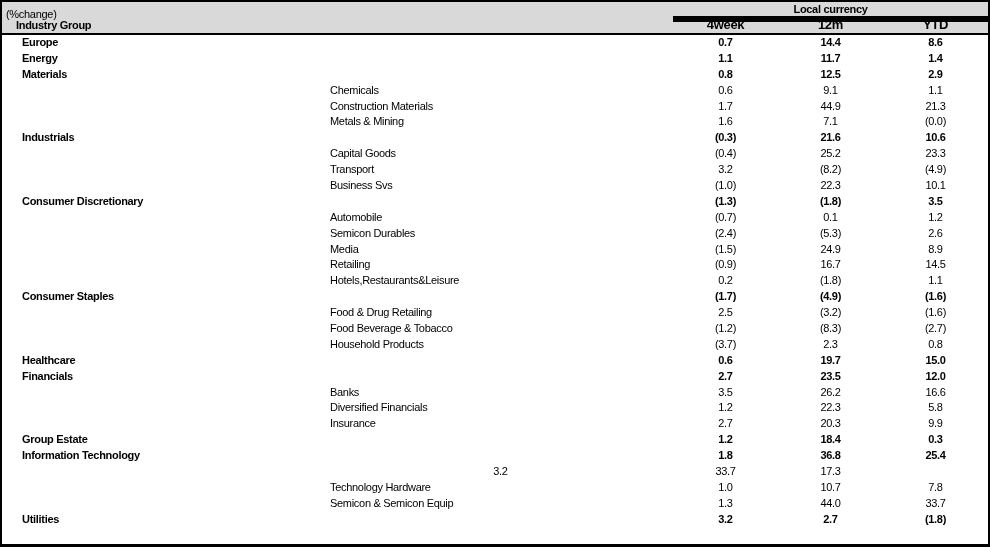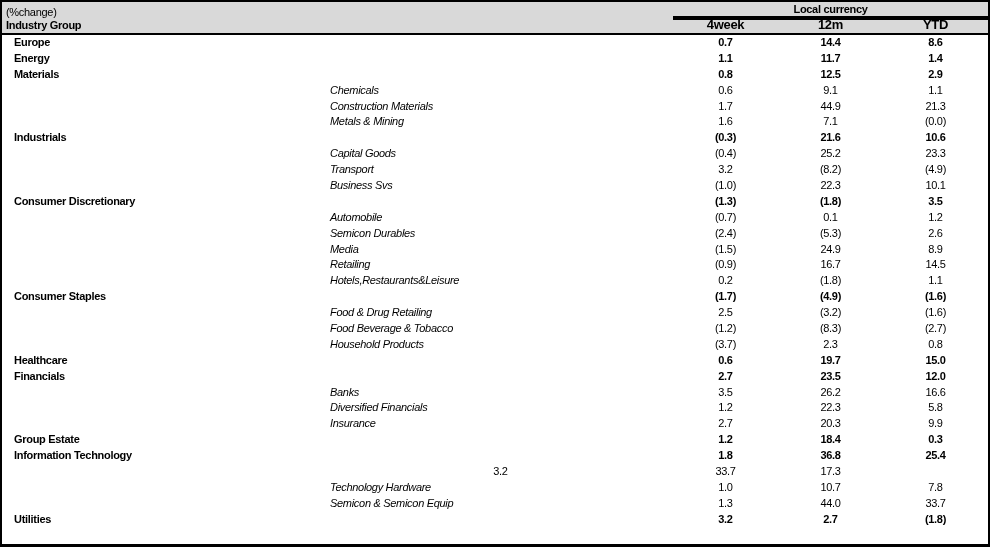--- a/index.html
+++ b/index.html
@@ -41,29 +41,29 @@
     line-height: 15px;
     white-space: nowrap;
   }
   .cell-lc {
     grid-column: 3 / span 3;
     text-align: center;
     font-size: 11px;
     font-weight: bold;
     letter-spacing: -0.3px;
     line-height: 14px;
-    border-bottom: 4px solid #000000;
+    border-bottom: 6px solid #000000;
     white-space: nowrap;
   }
   .cell-ig {
     grid-column: 1 / span 2;
     font-size: 11px;
     font-weight: bold;
     letter-spacing: -0.3px;
-    padding-left: 4px;
+    padding-left: 14px;
     line-height: 16px;
     white-space: nowrap;
   }
   .h-col {
     text-align: center;
     font-size: 13px;
     font-weight: bold;
     letter-spacing: -0.3px;
     line-height: 16px;
     white-space: nowrap;
@@ -76,22 +76,22 @@
     height: 15.9px;
     align-items: center;
   }
   .cell {
     font-size: 11px;
     letter-spacing: -0.3px;
     line-height: 15.9px;
     white-space: nowrap;
     overflow: hidden;
   }
-  .c-group { padding-left: 12px; }
-  .c-sub   { padding-left: 2px; font-style: italic; }
+  .c-group { padding-left: 20px; }
+  .c-sub   { padding-left: 2px; }
   .c-val   { text-align: center; }
   .row.group .c-group,
   .row.group .c-val { font-weight: bold; }
 </style>
 </head>
 <body>
 
 <div class="table-wrap">
 
   <div class="thead">

